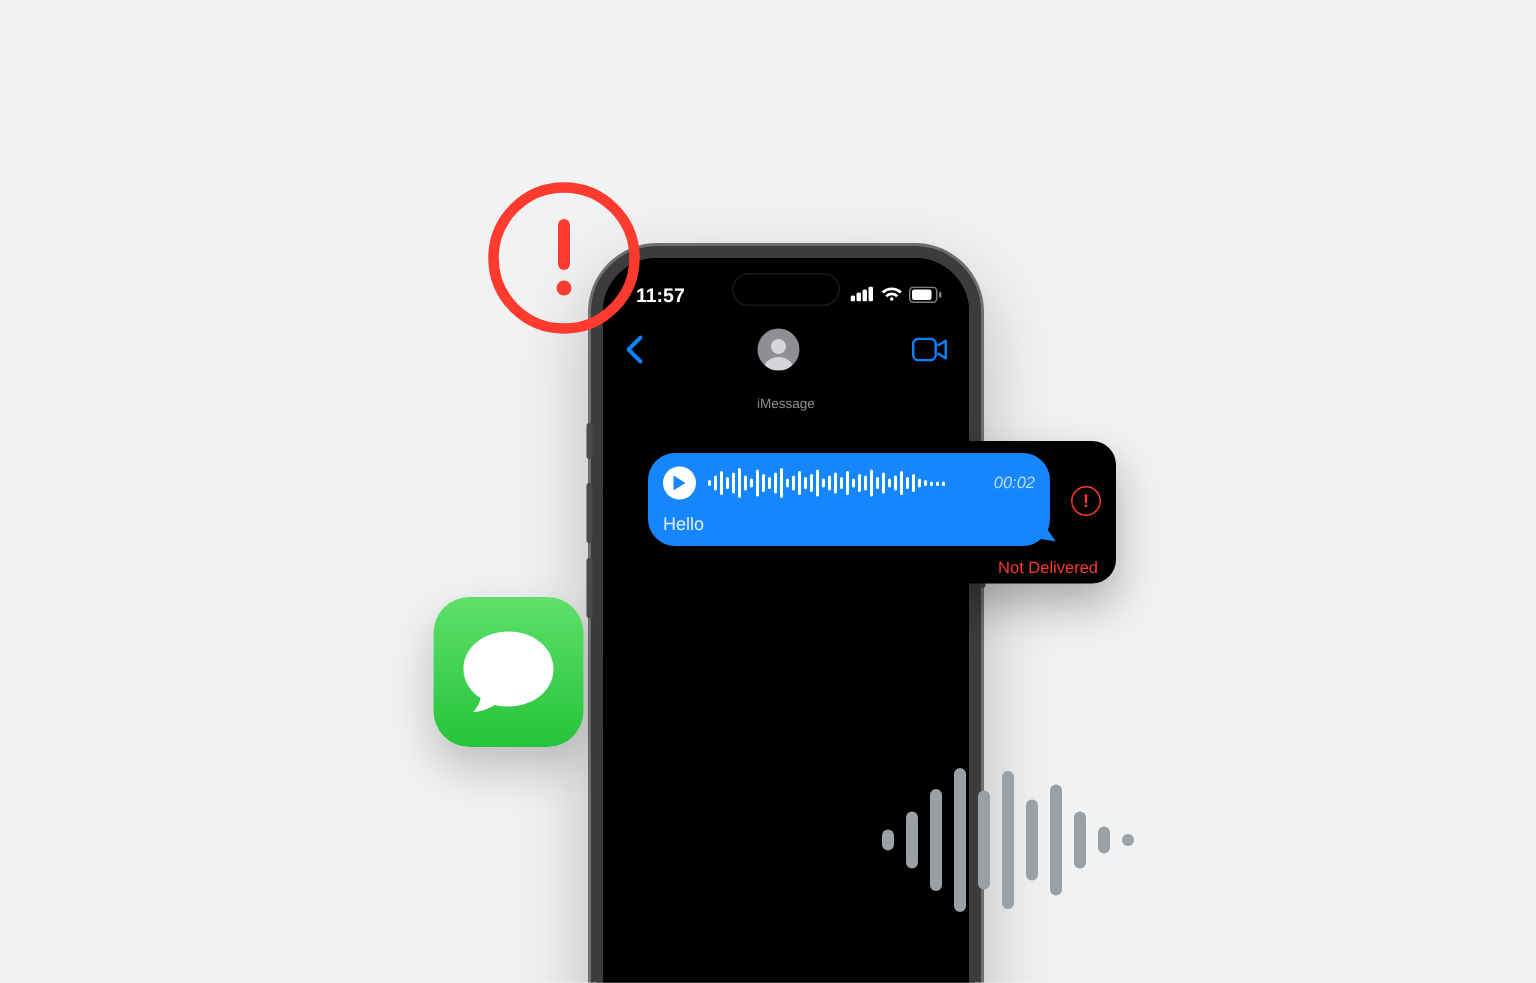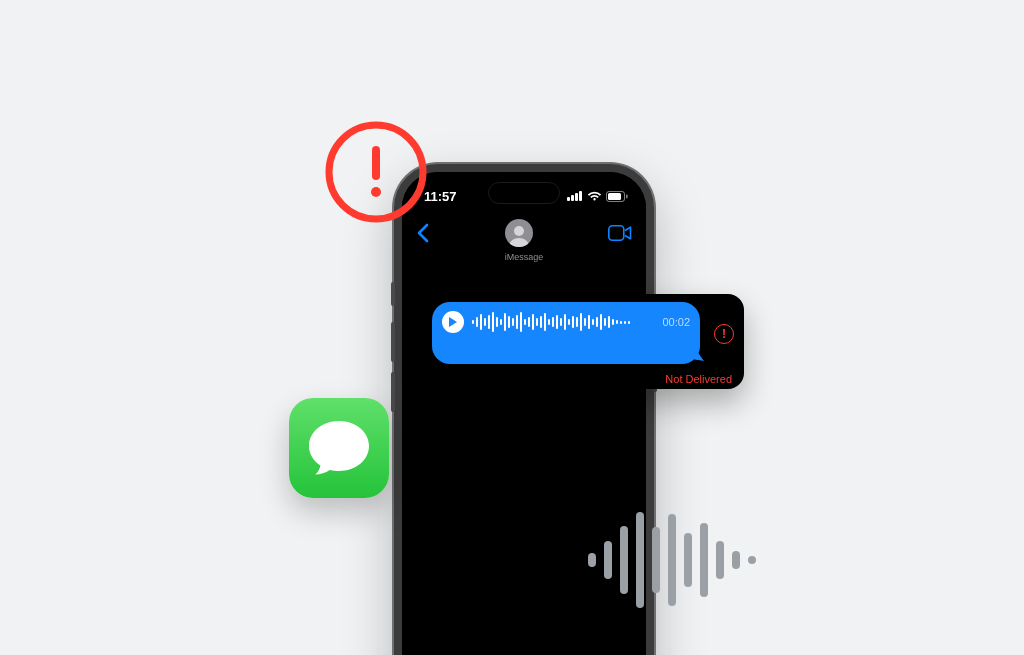--- a/index.html
+++ b/index.html
@@ -74,20 +74,21 @@
     background: #8e8e93;
     border-radius: 50%;
     display:flex; align-items:flex-end; justify-content:center;
     overflow:hidden;
   }
   .back-chevron svg, .videocam svg { display:block; }
 
   
   .ts-header {
     text-align: center;
+    margin-top: 12px;
     color: #8e8e93;
     font-size: 9px;
     line-height: 1.25;
   }
   .ts-header .line1 { font-weight: 500; }
   .ts-header .line2 b { color:#8e8e93; font-weight:600; }
 
   
   .bubble-panel {
     position: absolute;
@@ -126,21 +127,21 @@
     width:22px;height:22px;border-radius:50%;
     background:#fff;
     display:flex;align-items:center;justify-content:center;
     flex-shrink:0;
   }
   .play-btn svg{display:block;}
   .wave { flex:1; display:flex; align-items:center; gap:2px; height:22px; }
   .wave span{
     width:2px; background:#fff; border-radius:1px;
   }
-  .vb-dur { font-size:11px; color:#bcdcff; }
+  .vb-dur { font-size:11px; color:#bcdcff;font-style:italic; }
   .vb-caption { font-size:12px; margin-top:6px; color:#e0edff; }
 
   .bubble-panel .err-icon {
     position:absolute; right:10px; top:30px;
     width:20px;height:20px;border-radius:50%;
     border:1.5px solid #ff3b30;
     display:flex;align-items:center;justify-content:center;
     color:#ff3b30;font-weight:700;font-size:12px;
   }
   .not-delivered {
@@ -305,20 +306,21 @@
           <span style="height:8px"></span>
             <span style="height:12px"></span>
             <span style="height:6px"></span>
           <span style="height:4px"></span>
             <span style="height:3px"></span>
             <span style="height:3px"></span>
           <span style="height:3px"></span>
         </div>
         <div class="vb-dur">00:02</div>
       </div>
+      <div class="vb-caption">Hello</div>
     </div>
     <div class="err-icon">!</div>
     <div class="not-delivered">Not Delivered</div>
   </div>
 
   <div class="msg-icon">
     <svg width="66" height="62" viewBox="0 0 66 62">
       <path d="M33 4C16 4 3 15 3 29c0 8 4.4 15 11.4 19.4-0.6 3.2-2.2 6.6-5 9.2 4.6 0 10.2-1.8 14.4-4.6 3 0.7 6 1 9.2 1 17 0 30-11 30-25S50 4 33 4z" fill="#fff"></path>
     </svg>
   </div>

